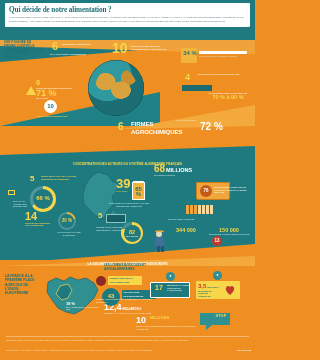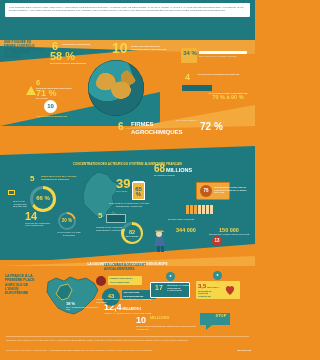--- a/index.html
+++ b/index.html
@@ -129,35 +129,35 @@
   <div class="wedge w1"></div>
   <div class="ribbon-light" style="left:0;top:40px;width:255px;height:14px;background:#f0a33a;clip-path:polygon(0 0,255px 0,255px 14px,0 6px);"></div>
   <div class="ribbon-light" style="left:0;top:92px;width:160px;height:34px;background:#1f8086;clip-path:polygon(0 34px,160px 0,160px 34px);"></div>
   <div class="ribbon-light" style="left:90px;top:105px;width:165px;height:30px;background:#f3a93c;clip-path:polygon(0 30px,165px 0,165px 30px,0 30px);"></div>
   <div class="ribbon-light" style="left:0;top:126px;width:255px;height:32px;background:#ef8f22;clip-path:polygon(0 6px,255px 0,255px 32px,0 32px);"></div>
   <div class="ribbon-light" style="left:0;top:146px;width:255px;height:16px;background:#1f7a80;clip-path:polygon(0 9px,255px 0,255px 16px,0 16px);"></div>
   <div class="ribbon-light" style="left:0;top:244px;width:255px;height:20px;background:#ef8f22;clip-path:polygon(0 20px,255px 0,255px 20px);"></div>
   <div class="ribbon-light" style="left:0;top:256px;width:255px;height:10px;background:#f3a93c;clip-path:polygon(0 10px,255px 0,255px 10px);"></div>
 
   <div class="title-card">
+    <h1>Qui décide de notre alimentation ?</h1>
     <p>L'INFLUENCE DES MULTINATIONALES SUR LA GOUVERNANCE ÉCONOMIQUE DE L'ALIMENTATION SE RENFORCE AU NIVEAU MONDIAL. PLUS LA TAILLE DE CES ENTREPRISES AUGMENTE, PLUS ELLES PÈSENT À TRAVERS LEURS INVESTISSEMENTS FINANCIERS, NOTAMMENT TROUVANT DE MARCHÉS D'INVESTISSEMENT ET DE PUISSANTES SOCIÉTÉS DE DISTRIBUTION.</p>
   </div>
 
   <div class="section-head" style="left:4px; top:41px; width:40px; color:#1f6f76;">UNE POIGNÉE DE FIRMES CONTRÔLE DOMINE L'AGRICULTURE ET L'INDUSTRIE MONDIALE</div>
 
   <div class="globe" style="left:88px; top:60px; width:56px; height:56px;"></div>
 
   <div class="block" style="left:52px; top:42px; width:48px;">
     <span class="num yellow big" style="font-size:11px;">6</span>
   </div>
   <div class="block" style="left:62px; top:43px; width:40px;">
     <div class="lbl-sm white">SEMENCIERS CONTRÔLENT</div>
   </div>
   <div class="block" style="left:50px; top:52px; width:48px;">
-    <span class="num yellow big" style="font-size:11px;">58 %</span>
     <div class="tiny white" style="margin-top:0.5px;">DU MARCHÉ MONDIAL DES SEMENCES</div>
   </div>
 
   <div class="flask" style="left:26px; top:86px;"></div>
   <div class="block" style="left:36px; top:80px; width:54px;">
     <span class="num yellow big" style="font-size:7.5px;">6</span>
     <div class="tiny white">FIRMES DE PESTICIDES CONTRÔLENT</div>
     <span class="num yellow big" style="font-size:9px;">71 %</span>
     <div class="tiny white">DU MARCHÉ</div>
   </div>

